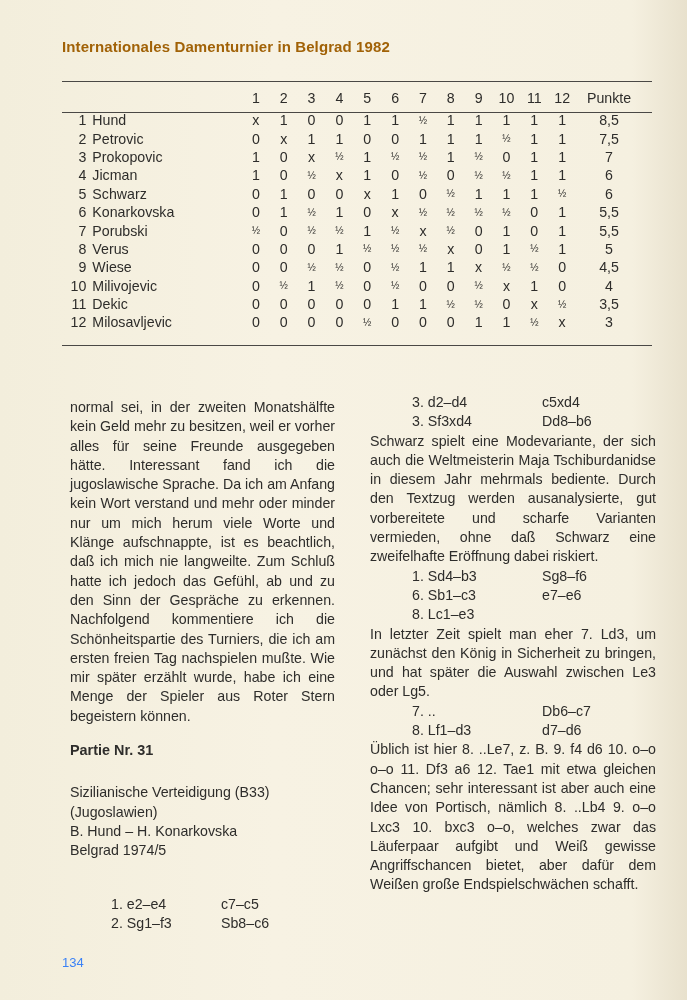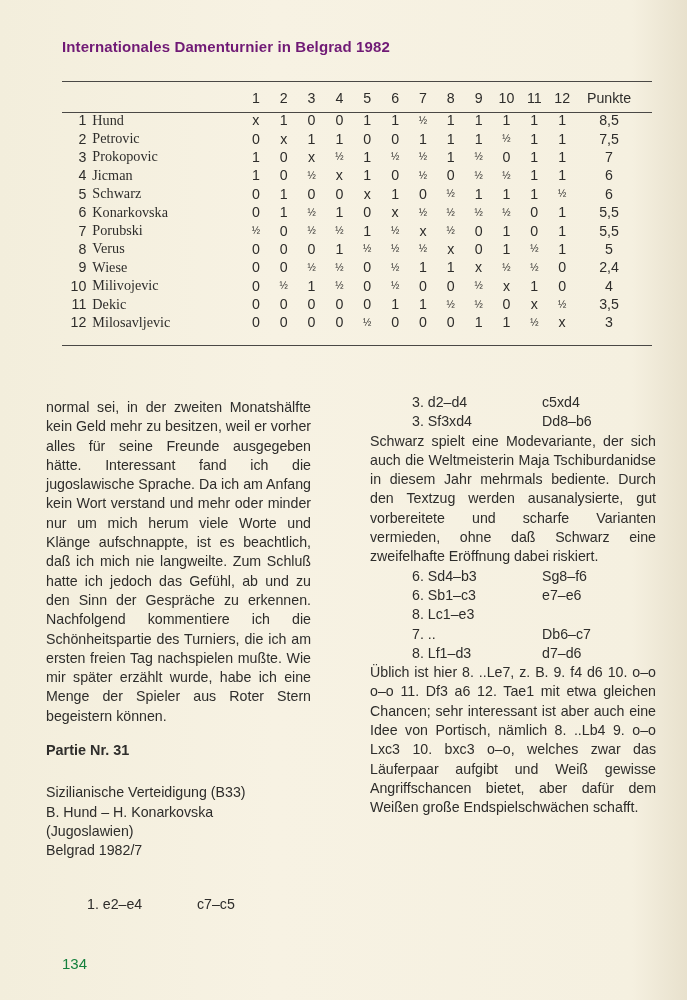--- a/index.html
+++ b/index.html
@@ -6,46 +6,46 @@
   body {
     width:687px; height:1000px; overflow:hidden;
     background:#f6f1e1;
     background: linear-gradient(to right, #f3eedc 0%, #f7f2e3 40%, #f5f0e0 92%, #e8e1cd 100%);
     color:#2b2a28;
     font-family:"Liberation Sans", sans-serif;
     position:relative;
   }
   .title {
     position:absolute; left:62px; top:38px;
-    font-size:15px; font-weight:bold; color:#701a75; letter-spacing:0.1px;
+    font-size:15px; font-weight:bold; color:#a16207; letter-spacing:0.1px;
   }
   .rule { position:absolute; left:62px; width:590px; height:1px; background:#4a4845; }
   .r1 { top:81px; } .r2 { top:112px; } .r3 { top:345px; }
   table.standings {
     position:absolute; left:62px; top:84px; width:590px;
     border-collapse:collapse; font-size:14.2px; color:#2e2d2b;
   }
   table.standings td, table.standings th { padding:0; height:18.4px; text-align:center; font-weight:normal; }
   table.standings thead th { height:27px; }
   .c-num { width:22px; text-align:right !important; padding-right:6px !important; }
-  .c-name { width:138px; text-align:left !important;font-family:Liberation Serif, serif; }
+  .c-name { width:138px; text-align:left !important; }
   .c-res { width:25.7px; }
   .c-pts { width:60px; text-align:left; padding-right:10px !important;margin-top:48px; }
   .half { font-size:10px; }
   .col { position:absolute; font-size:14.2px; line-height:19.3px; color:#2e2d2b; }
-  .left { left:46px; top:398px; width:265px; }
+  .left { left:70px; top:398px; width:265px; }
   .right { left:370px; top:393px; width:286px; }
   p { margin:0; text-align:justify; }
   .h2 { font-weight:bold; margin-top:15px; font-size:14.4px; }
   .info { margin-top:23px; }
   .moves { margin-top:34px; }
   .mv { display:flex;align-items:center; }
   .mv .w { width:110px; padding-left:41px; }
   .right .mv .w { width:130px; padding-left:42px; }
-  .pagenum { position:absolute; left:62px; top:955px; font-size:15px; color:#15803d; }
+  .pagenum { position:absolute; left:62px; top:955px; font-size:13px; color:#3b82f6; }
 </style>
 </head>
 <body>
 
 <div class="title">Internationales Damenturnier in Belgrad 1982</div>
 <div class="rule r1"></div>
 <div class="rule r2"></div>
 <div class="rule r3"></div>
 
 <table class="standings">
@@ -213,21 +213,21 @@
         <td class="c-res half">½</td>
         <td class="c-res half">½</td>
         <td class="c-res">0</td>
         <td class="c-res half">½</td>
         <td class="c-res">1</td>
         <td class="c-res">1</td>
         <td class="c-res">x</td>
         <td class="c-res half">½</td>
         <td class="c-res half">½</td>
         <td class="c-res">0</td>
-        <td class="c-pts">2,4</td>
+        <td class="c-pts">4,5</td>
       </tr>
       <tr>
         <td class="c-num">10</td>
         <td class="c-name">Milivojevic</td>
         <td class="c-res">0</td>
         <td class="c-res half">½</td>
         <td class="c-res">1</td>
         <td class="c-res half">½</td>
         <td class="c-res">0</td>
         <td class="c-res half">½</td>
@@ -274,54 +274,59 @@
         <td class="c-pts">3</td>
       </tr>
     </tbody>
 </table>
 
 <div class="col left">
   <p>normal sei, in der zweiten Monatshälfte kein Geld mehr zu besitzen, weil er vorher alles für seine Freunde ausgegeben hätte. Interessant fand ich die jugoslawische Sprache. Da ich am Anfang kein Wort verstand und mehr oder minder nur um mich herum viele Worte und Klänge aufschnappte, ist es beachtlich, daß ich mich nie langweilte. Zum Schluß hatte ich jedoch das Gefühl, ab und zu den Sinn der Gespräche zu erkennen. Nachfolgend kommentiere ich die Schönheitspartie des Turniers, die ich am ersten freien Tag nachspielen mußte. Wie mir später erzählt wurde, habe ich eine Menge der Spieler aus Roter Stern begeistern können.</p>
   <div class="h2">Partie Nr. 31</div>
   <div class="info">
     <div>Sizilianische Verteidigung (B33)</div>
+    <div>(Jugoslawien)</div>
     <div>B. Hund – H. Konarkovska</div>
-    <div>(Jugoslawien)</div>
-    <div>Belgrad 1982/7</div>
+    <div>Belgrad 1974/5</div>
   </div>
   <div class="moves">
     <div class="mv">
         <span class="w">1. e2–e4</span>
         <span>c7–c5</span>
       </div>
+    <div class="mv">
+        <span class="w">2. Sg1–f3</span>
+        <span>Sb8–c6</span>
+      </div>
   </div>
 </div>
 
 <div class="col right">
   <div class="mv">
       <span class="w">3. d2–d4</span>
       <span>c5xd4</span>
     </div>
   <div class="mv">
       <span class="w">3. Sf3xd4</span>
       <span>Dd8–b6</span>
     </div>
   <p>Schwarz spielt eine Modevariante, der sich auch die Weltmeisterin Maja Tschiburdanidse in diesem Jahr mehrmals bediente. Durch den Textzug werden ausanalysierte, gut vorbereitete und scharfe Varianten vermieden, ohne daß Schwarz eine zweifelhafte Eröffnung dabei riskiert.</p>
   <div class="mv">
-      <span class="w">6. Sd4–b3</span>
+      <span class="w">1. Sd4–b3</span>
       <span>Sg8–f6</span>
     </div>
   <div class="mv">
       <span class="w">6. Sb1–c3</span>
       <span>e7–e6</span>
     </div>
   <div class="mv">
       <span class="w">8. Lc1–e3</span>
       <span></span>
     </div>
+  <p>In letzter Zeit spielt man eher 7. Ld3, um zunächst den König in Sicherheit zu bringen, und hat später die Auswahl zwischen Le3 oder Lg5.</p>
   <div class="mv">
       <span class="w">7. ..</span>
       <span>Db6–c7</span>
     </div>
   <div class="mv">
       <span class="w">8. Lf1–d3</span>
       <span>d7–d6</span>
     </div>
   <p>Üblich ist hier 8. ..Le7, z. B. 9. f4 d6 10. o–o o–o 11. Df3 a6 12. Tae1 mit etwa gleichen Chancen; sehr interessant ist aber auch eine Idee von Portisch, nämlich 8. ..Lb4 9. o–o Lxc3 10. bxc3 o–o, welches zwar das Läuferpaar aufgibt und Weiß gewisse Angriffschancen bietet, aber dafür dem Weißen große Endspielschwächen schafft.</p>
 </div>

